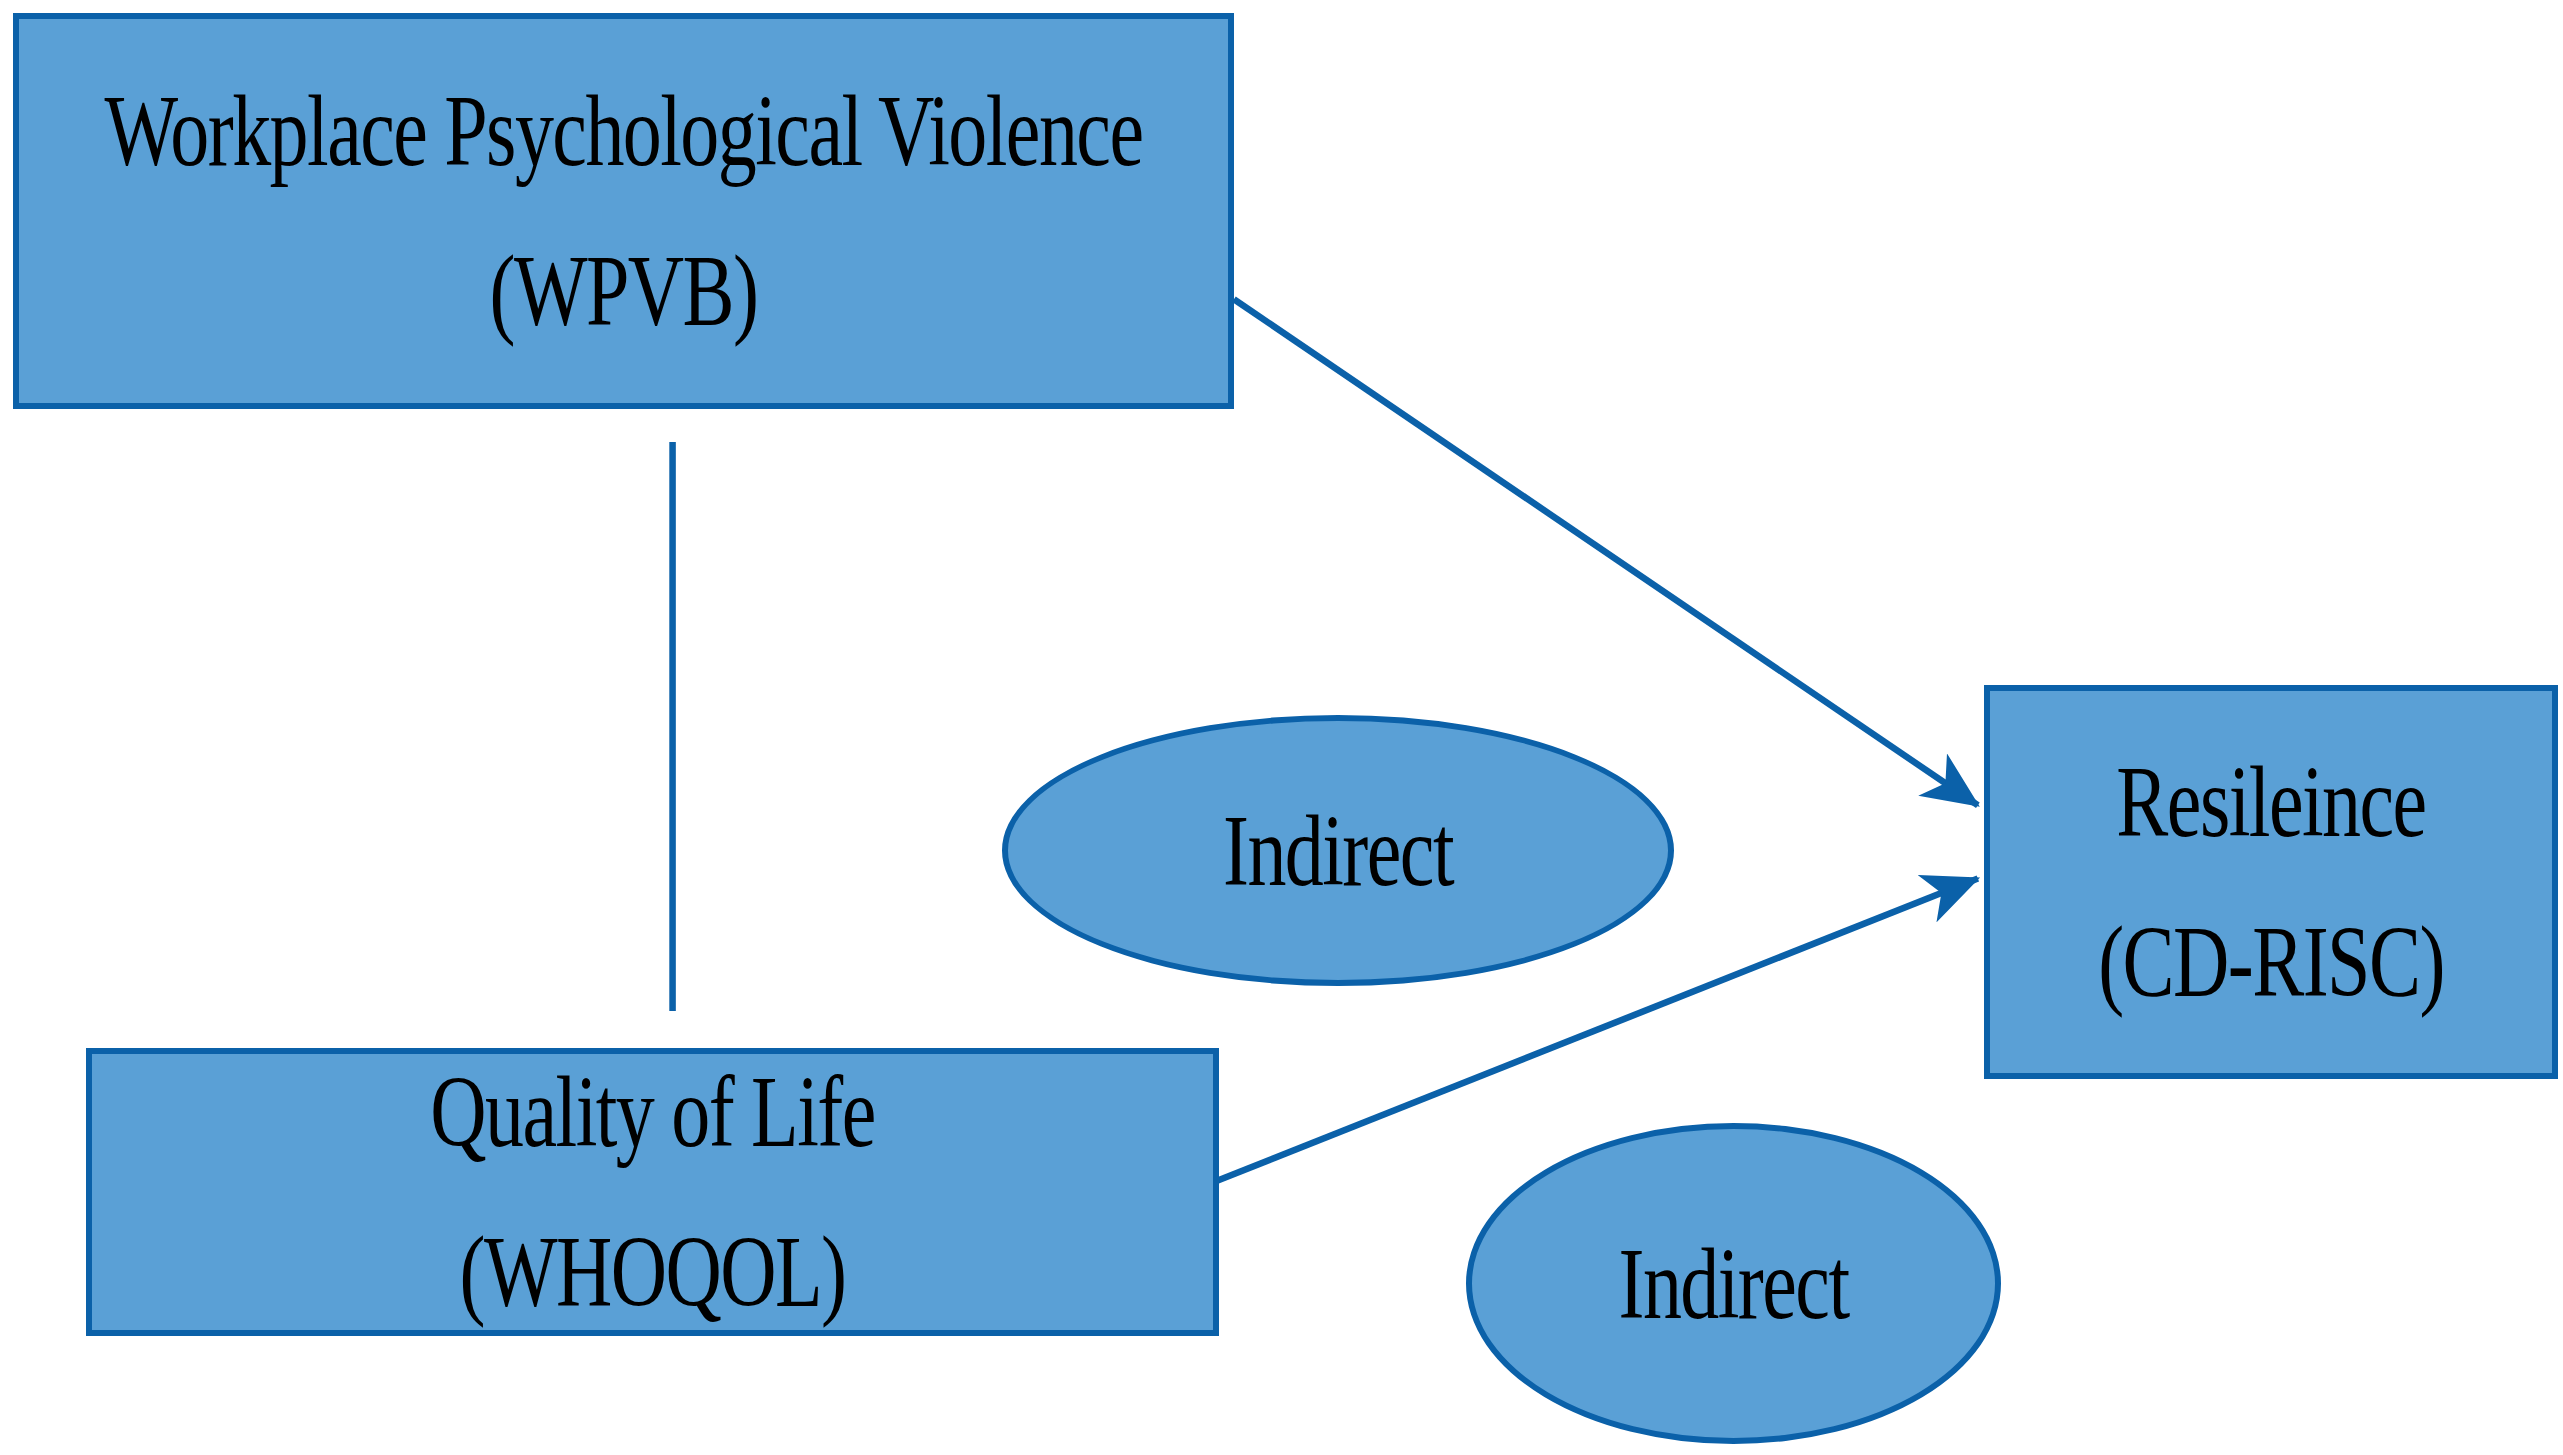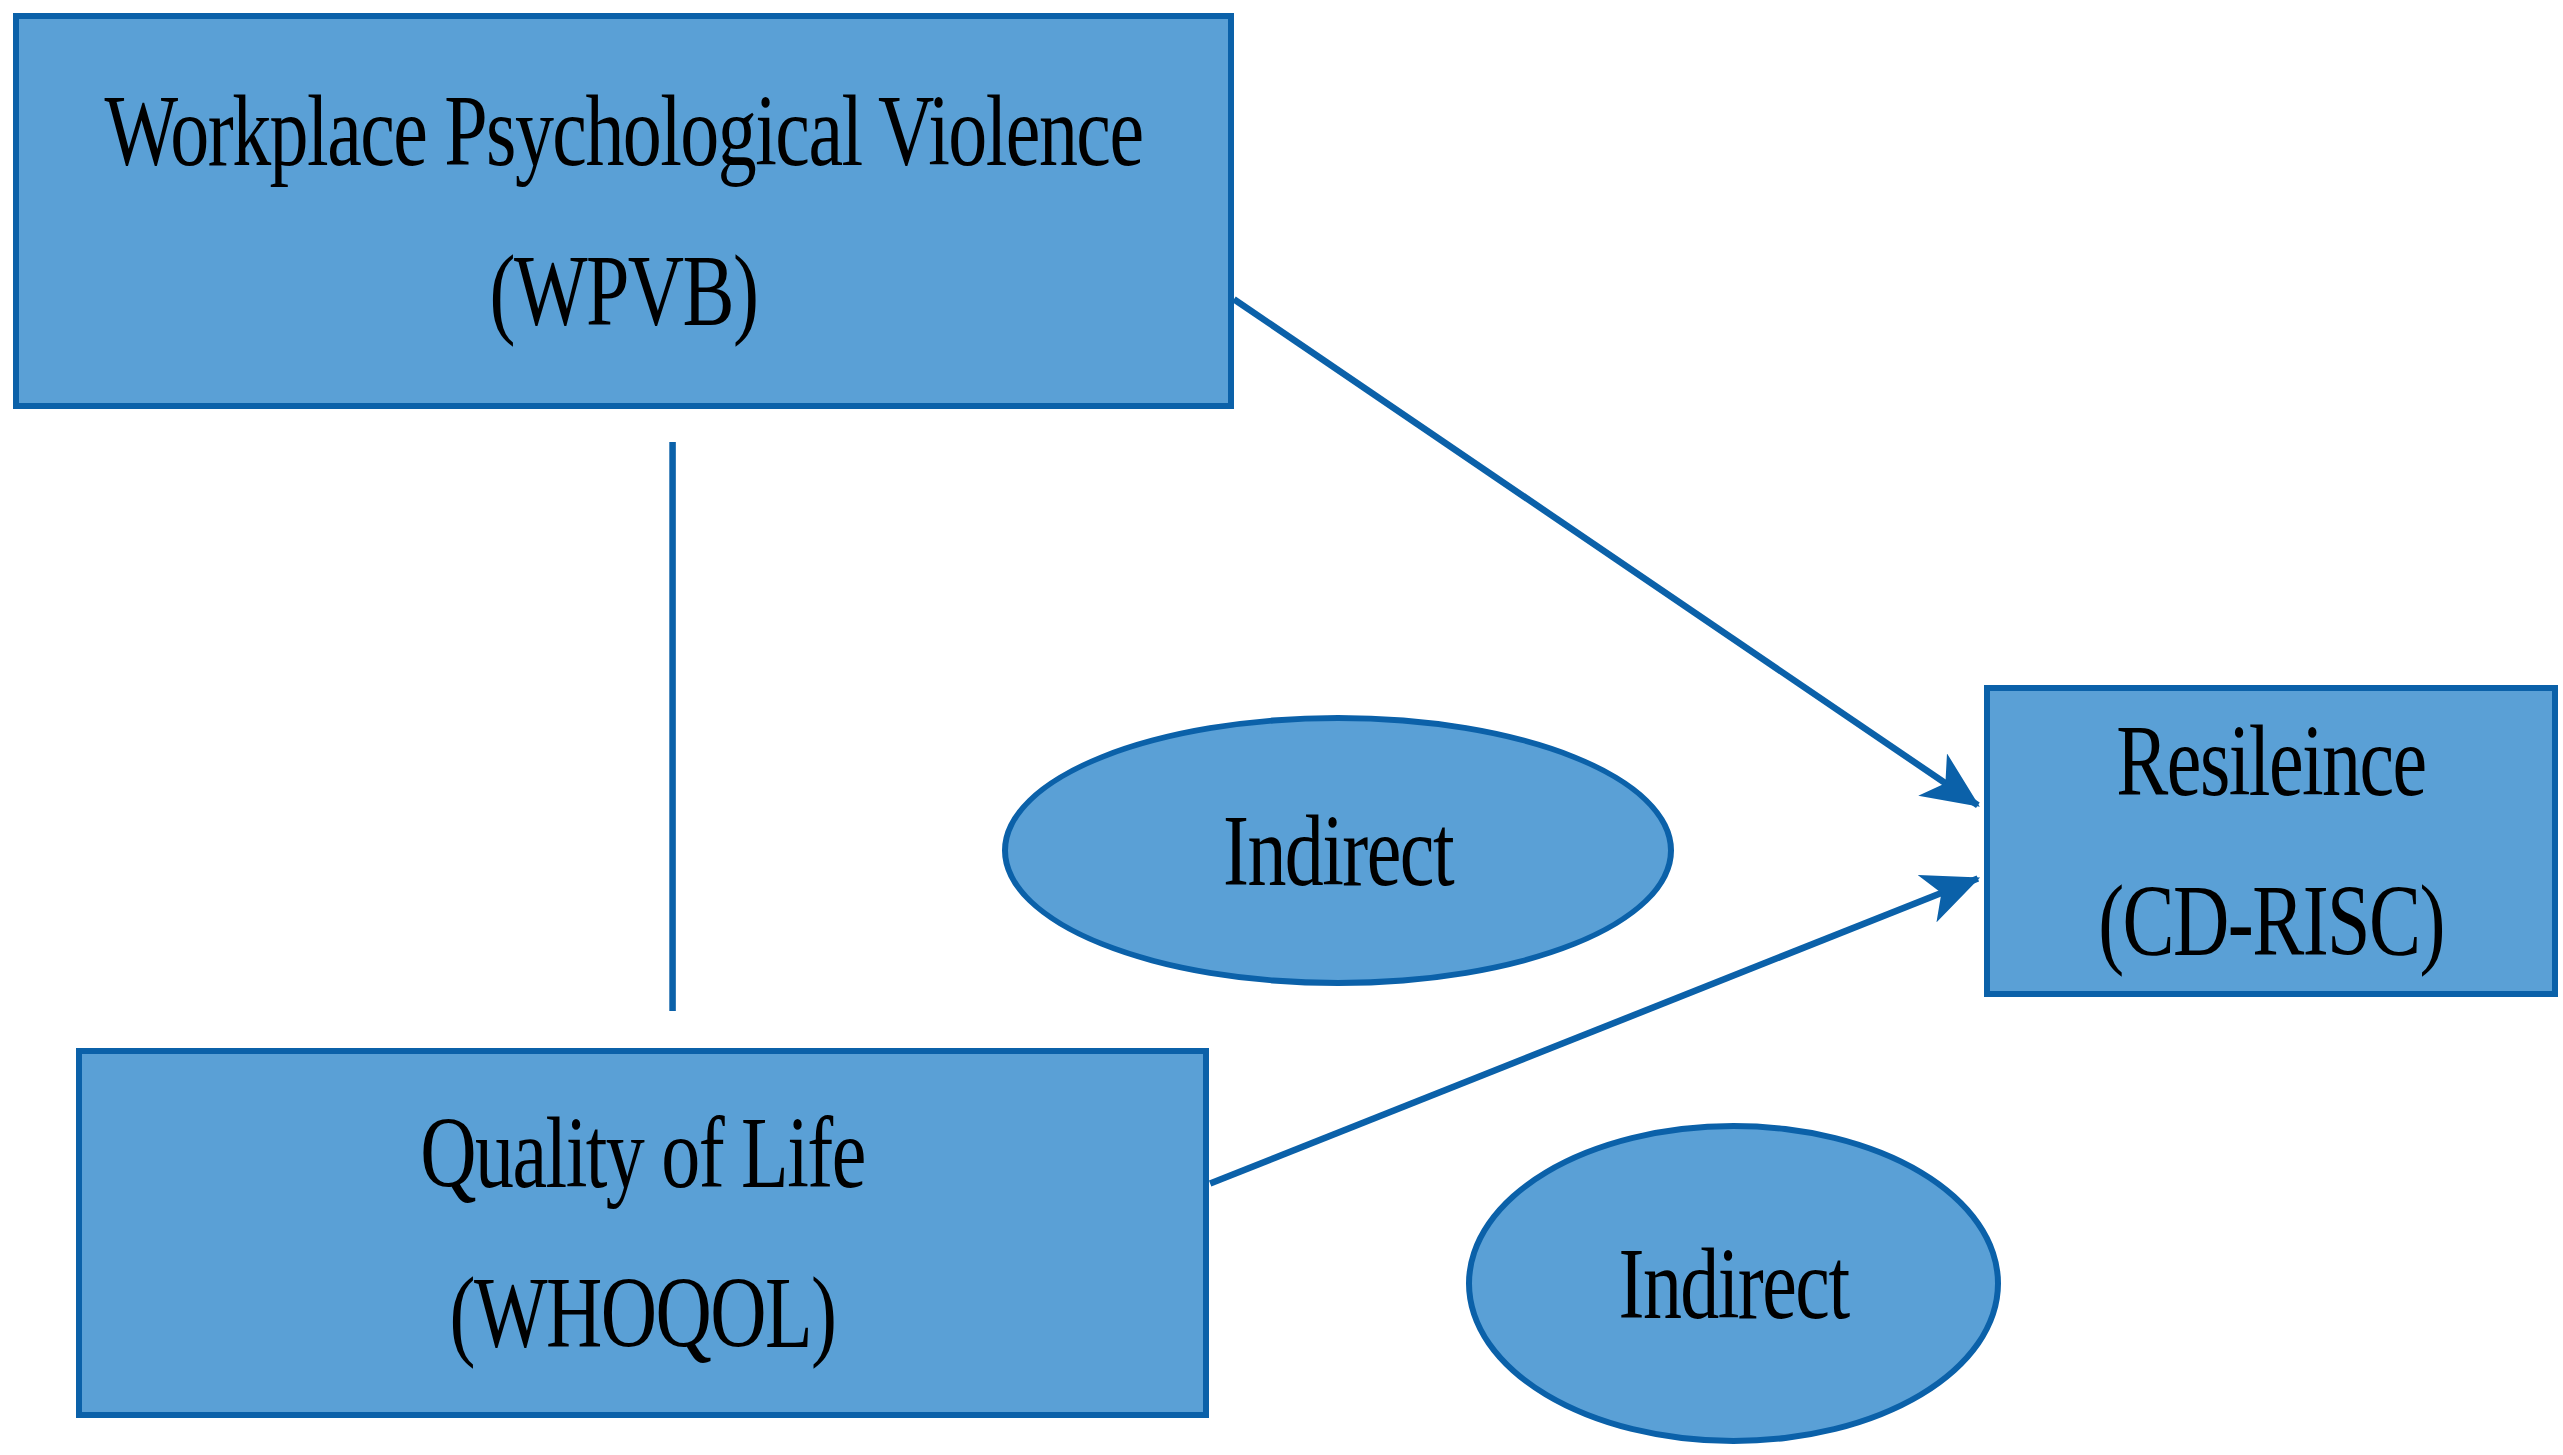--- a/index.html
+++ b/index.html
@@ -63,26 +63,26 @@
     <line x1="2075" y1="503" x2="3326" y2="1354" marker-end="url(#arrowhead)" style="stroke: var(--stroke, #0B61A9);" stroke-width="11"></line>
 
     <line x1="2035" y1="1990" x2="3326" y2="1477" marker-end="url(#arrowhead)" style="stroke: var(--stroke, #0B61A9);" stroke-width="11"></line>
   </svg>
 
   <div class="node rect two-line" style="left: 13px; top: 13px; width: 1221px; height: 396px;">
     <div class="tline">Workplace Psychological Violence</div>
     <div class="tline">(WPVB)</div>
   </div>
 
-  <div class="node rect two-line" style="left: 76px; top: 1048px; width: 1133px; height: 370px;">
+  <div class="node rect two-line" style="left: 86px; top: 1048px; width: 1133px; height: 288px;">
     <div class="tline">Quality of Life</div>
     <div class="tline">(WHOQOL)</div>
   </div>
 
-  <div class="node rect two-line" style="left: 1984px; top: 685px; width: 574px; height: 312px;">
+  <div class="node rect two-line" style="left: 1984px; top: 685px; width: 574px; height: 394px;">
     <div class="tline">Resileince</div>
     <div class="tline">(CD-RISC)</div>
   </div>
 
 
   <div class="node ellipse" style="left: 1002px; top: 715px; width: 672px; height: 271px;">
     <div class="tline">Indirect</div>
   </div>
 
   <div class="node ellipse" style="left: 1466px; top: 1123px; width: 535px; height: 321px;">

